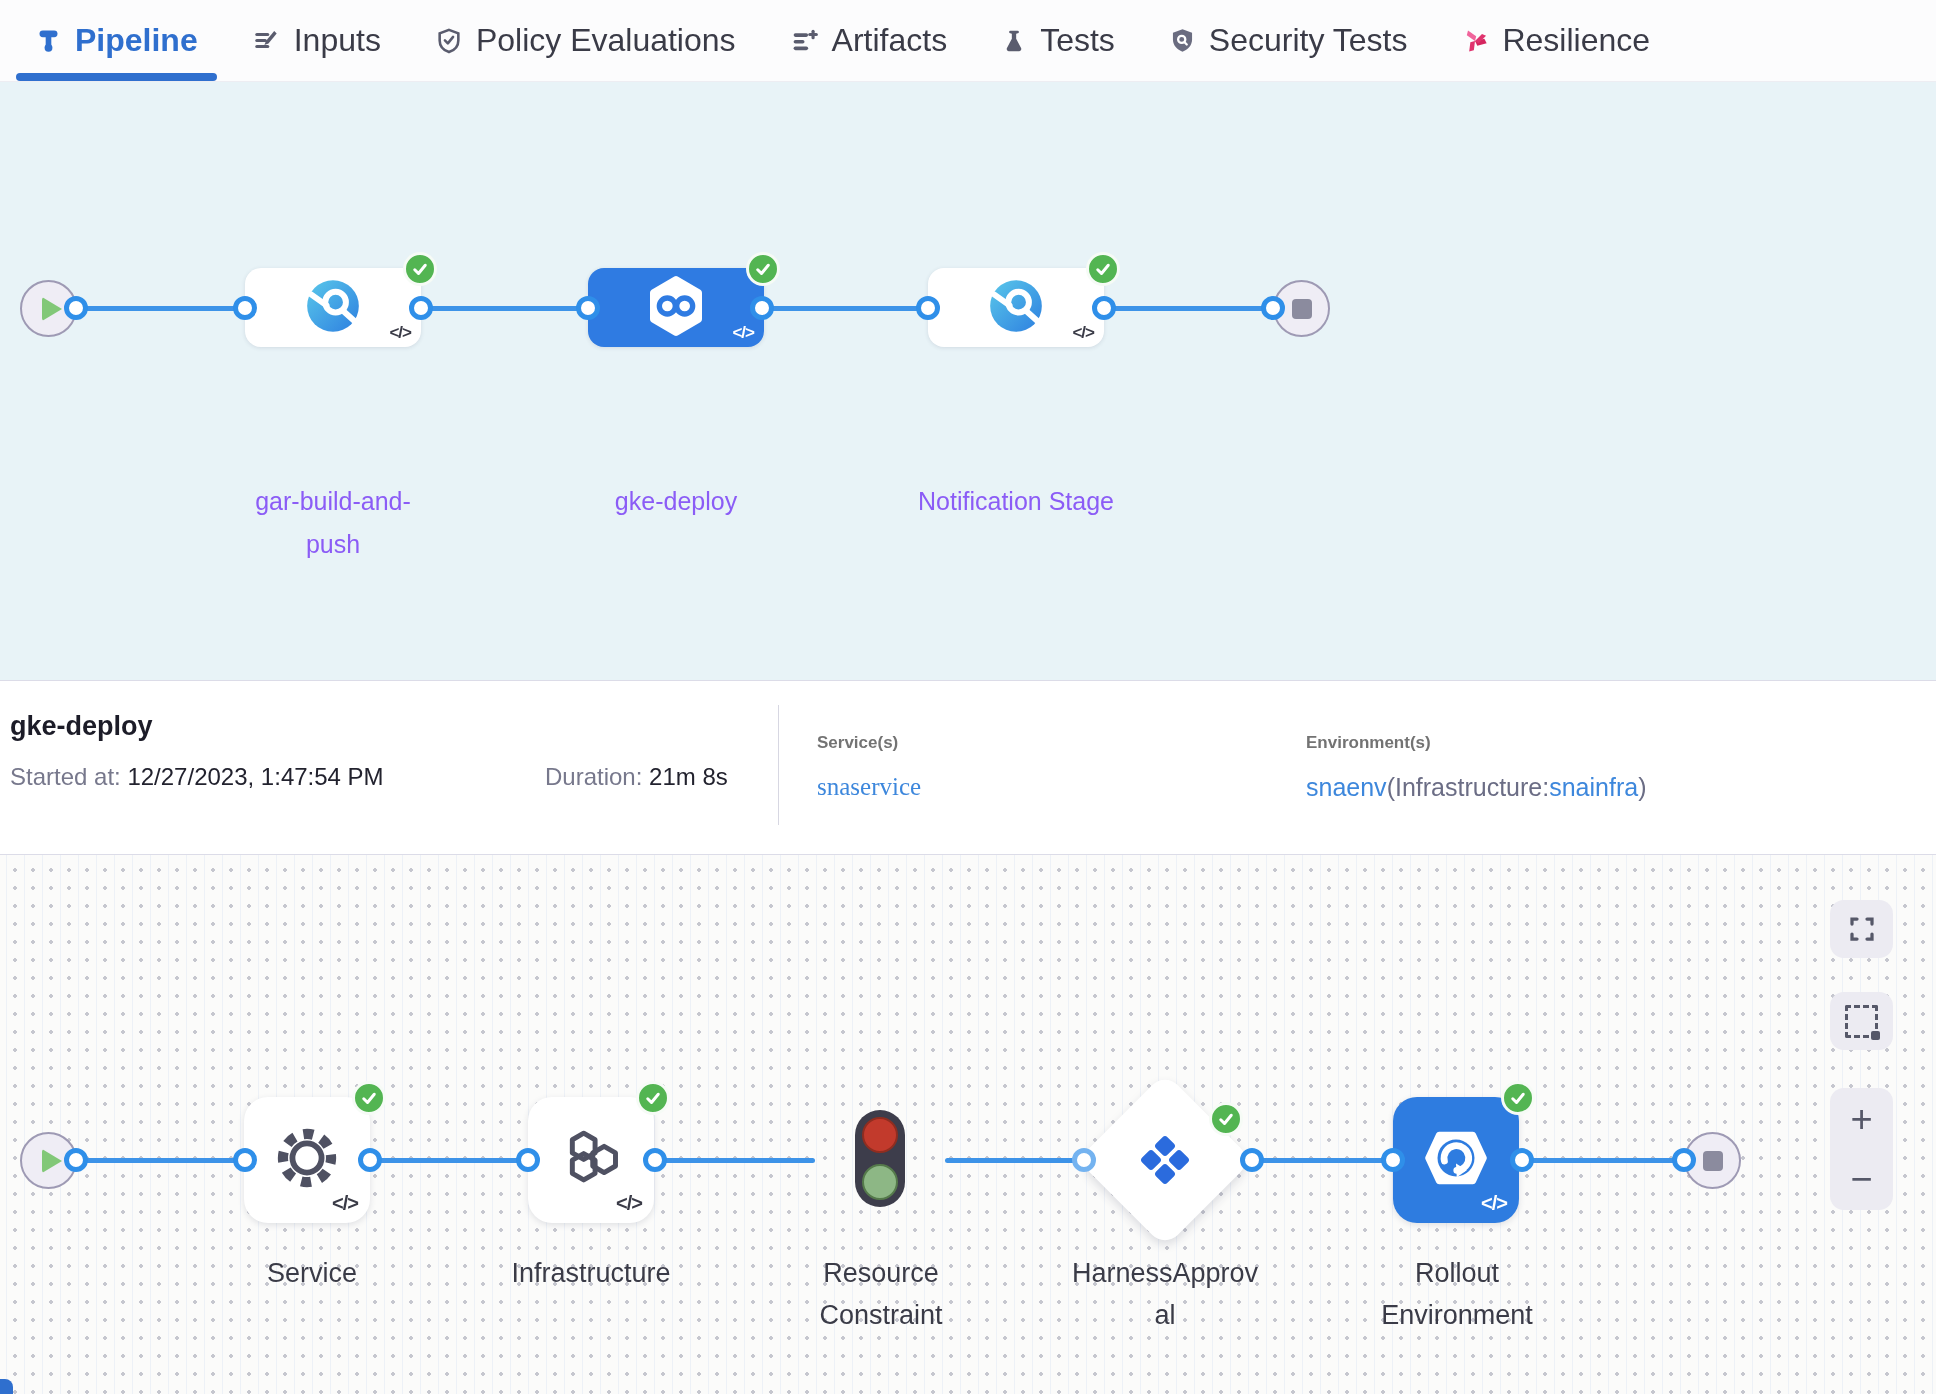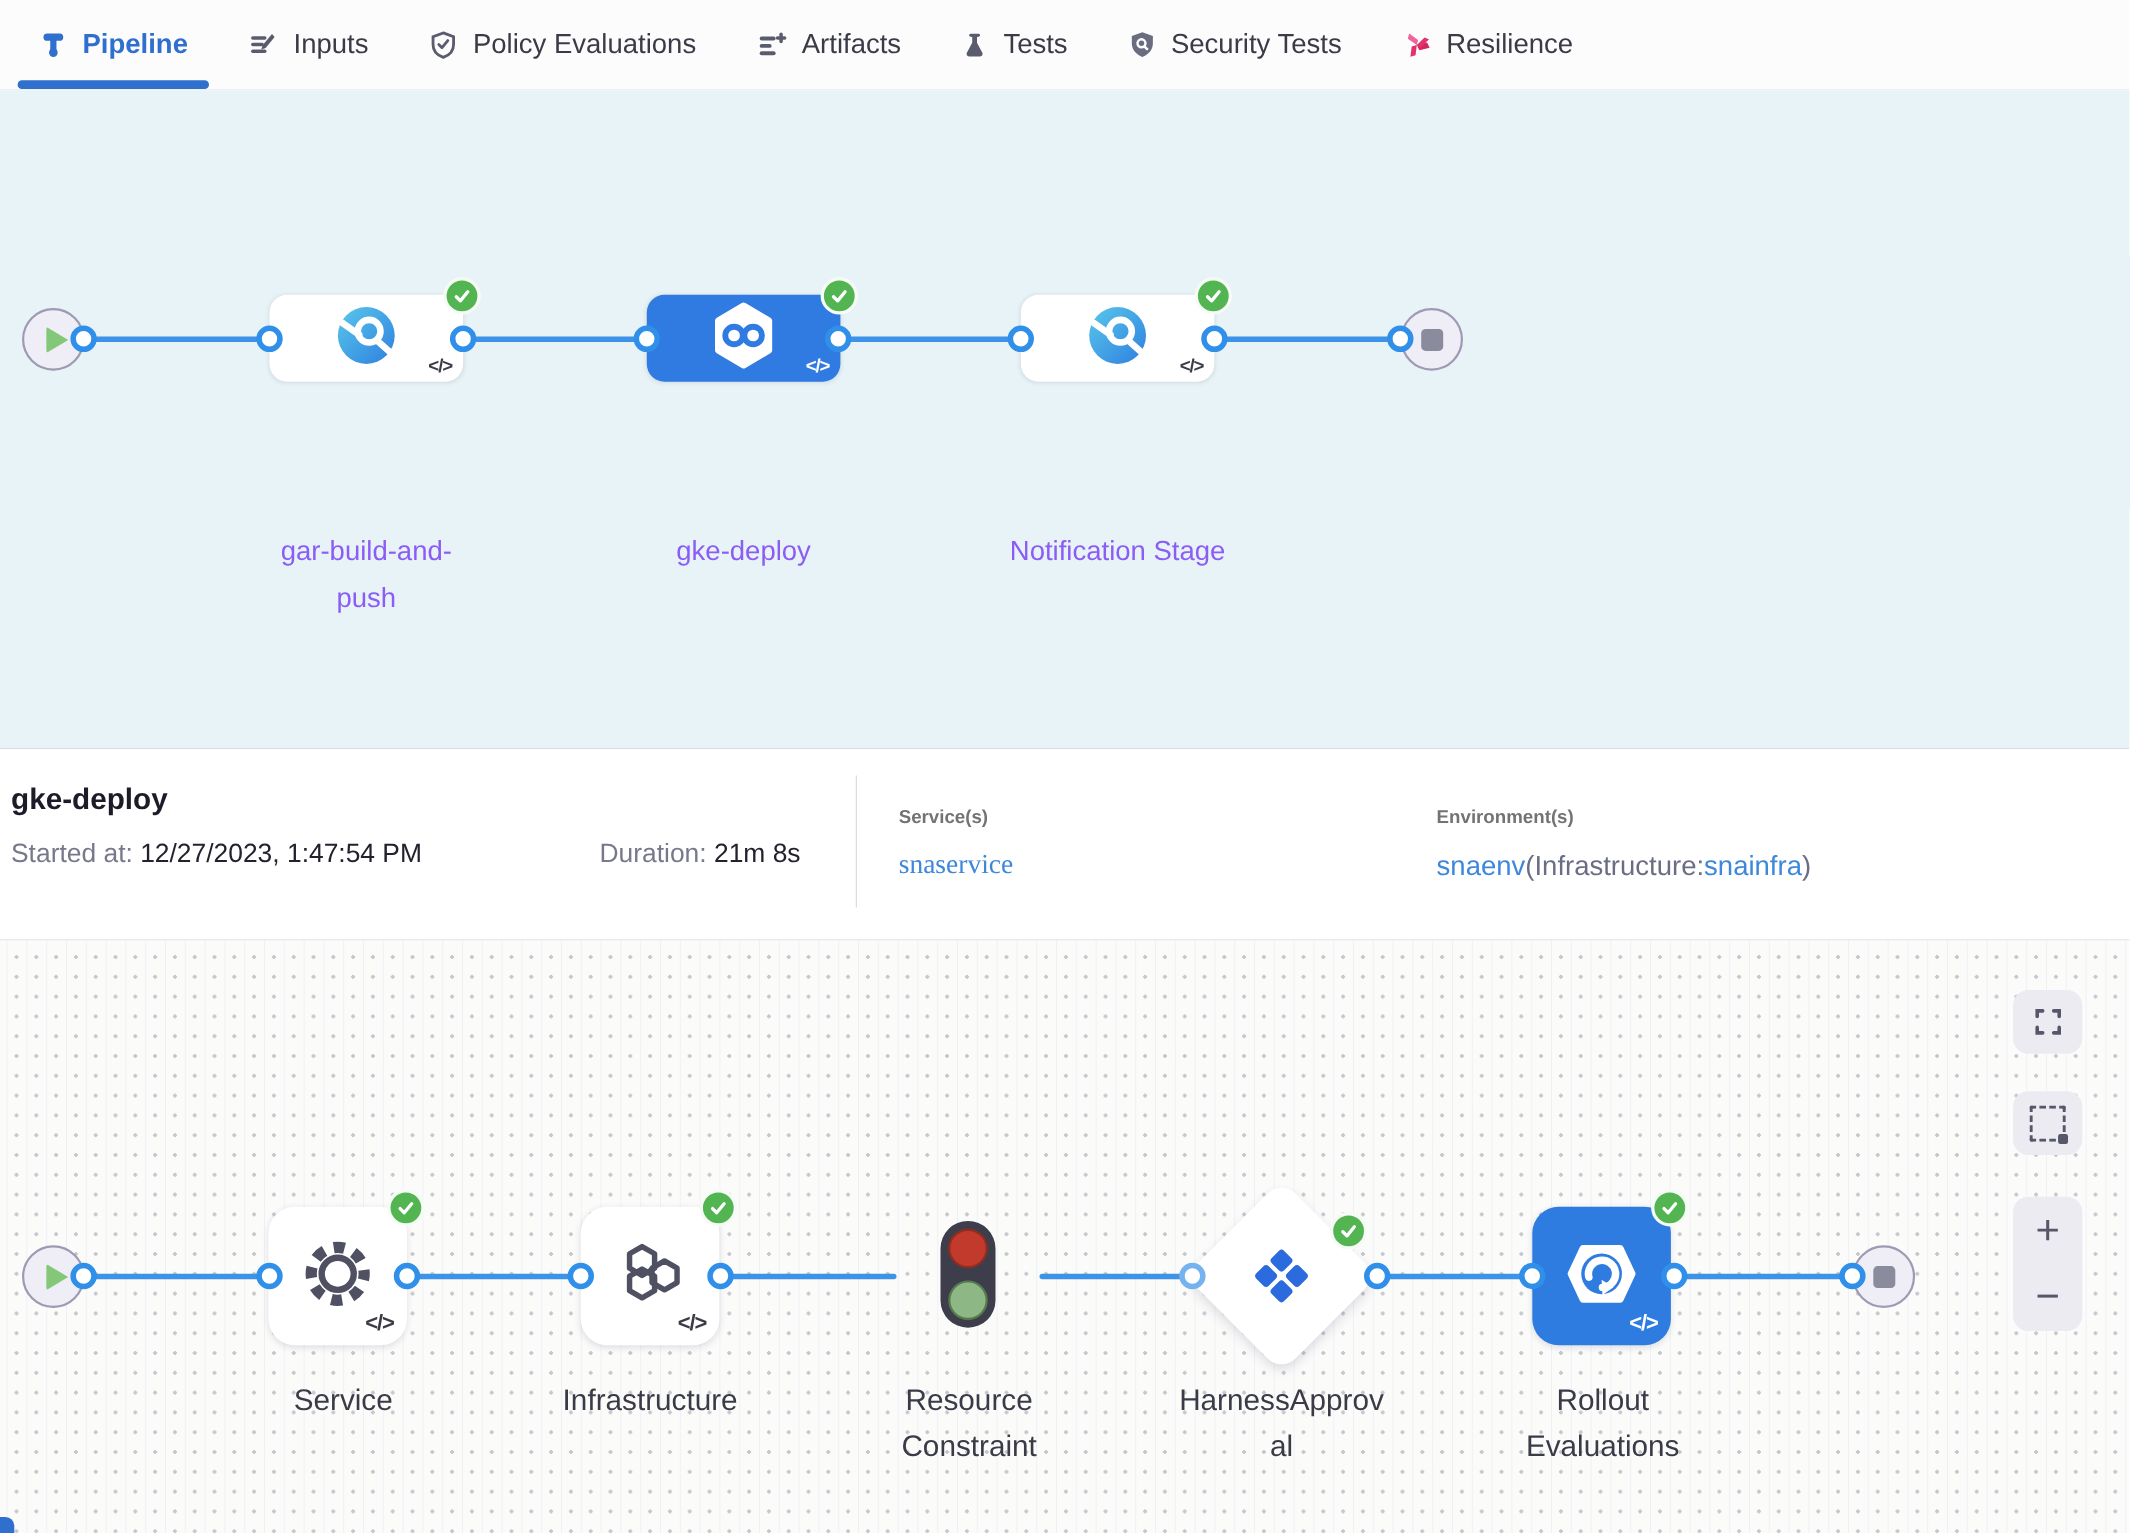--- a/index.html
+++ b/index.html
@@ -3,21 +3,21 @@
 <meta charset="utf-8">
 <style>
   html,body{margin:0;padding:0;}
   body{width:1936px;height:1394px;overflow:hidden;background:#fff;
        font-family:"Liberation Sans",sans-serif;color:#3a3b47;position:relative;}
 
   
   .tabbar{position:absolute;left:0;top:0;width:1936px;height:82px;background:#fcfcfd;
           border-bottom:1px solid #ededf2;display:flex;align-items:center;padding-left:8px;box-sizing:border-box;}
   .tab{height:100%;display:flex;align-items:center;gap:13px;padding:0 27px;position:relative;
-       font-size:25px;font-weight:500;color:#3a3b47;cursor:pointer;white-space:nowrap;}
+       font-size:32px;font-weight:500;color:#3a3b47;cursor:pointer;white-space:nowrap;}
   .tab.active{color:#2f6fce;font-weight:700;}
   .tab.active .underline{position:absolute;left:8px;right:8px;bottom:0;height:8px;background:#2f6fce;border-radius:5px;}
   .tab svg{display:block;}
 
   
   .topgraph{position:absolute;left:0;top:82px;width:1936px;height:598px;background:#e8f3f7;}
   .edge{position:absolute;height:5px;background:#3d93e8;border-radius:3px;}
   .port{position:absolute;width:24px;height:24px;box-sizing:border-box;background:#fff;
         border:5px solid #2f8fe9;border-radius:50%;}
   .port.light{border-color:#74b3f0;}
@@ -374,21 +374,21 @@
   <div class="port light" style="left:1072px;top:293px"></div>
   <div class="port" style="left:1240px;top:293px"></div>
   <div class="port" style="left:1381px;top:293px"></div>
   <div class="port" style="left:1510px;top:293px"></div>
   <div class="port" style="left:1672px;top:293px"></div>
 
   <div class="step-label" style="left:212px;">Service</div>
   <div class="step-label" style="left:491px;">Infrastructure</div>
   <div class="step-label" style="left:781px;">Resource Constraint</div>
   <div class="step-label" style="left:1065px;">HarnessApproval</div>
-  <div class="step-label" style="left:1357px;">Rollout Evaluations</div>
+  <div class="step-label" style="left:1357px;">Rollout Environment</div>
 
   <div class="ctrl btn" style="right:43px;top:45px;">
     <svg width="30" height="30" viewBox="0 0 24 24" fill="none" stroke="#565869" stroke-width="2.6" stroke-linecap="round">
         <path d="M4 8V4h4M16 4h4v4M20 16v4h-4M8 20H4v-4"></path>
       </svg>
   </div>
   <div class="ctrl btn" style="right:43px;top:137px;">
     <span class="marquee-box"></span>
   </div>
   <div class="ctrl" style="right:43px;top:233px;height:122px;">

